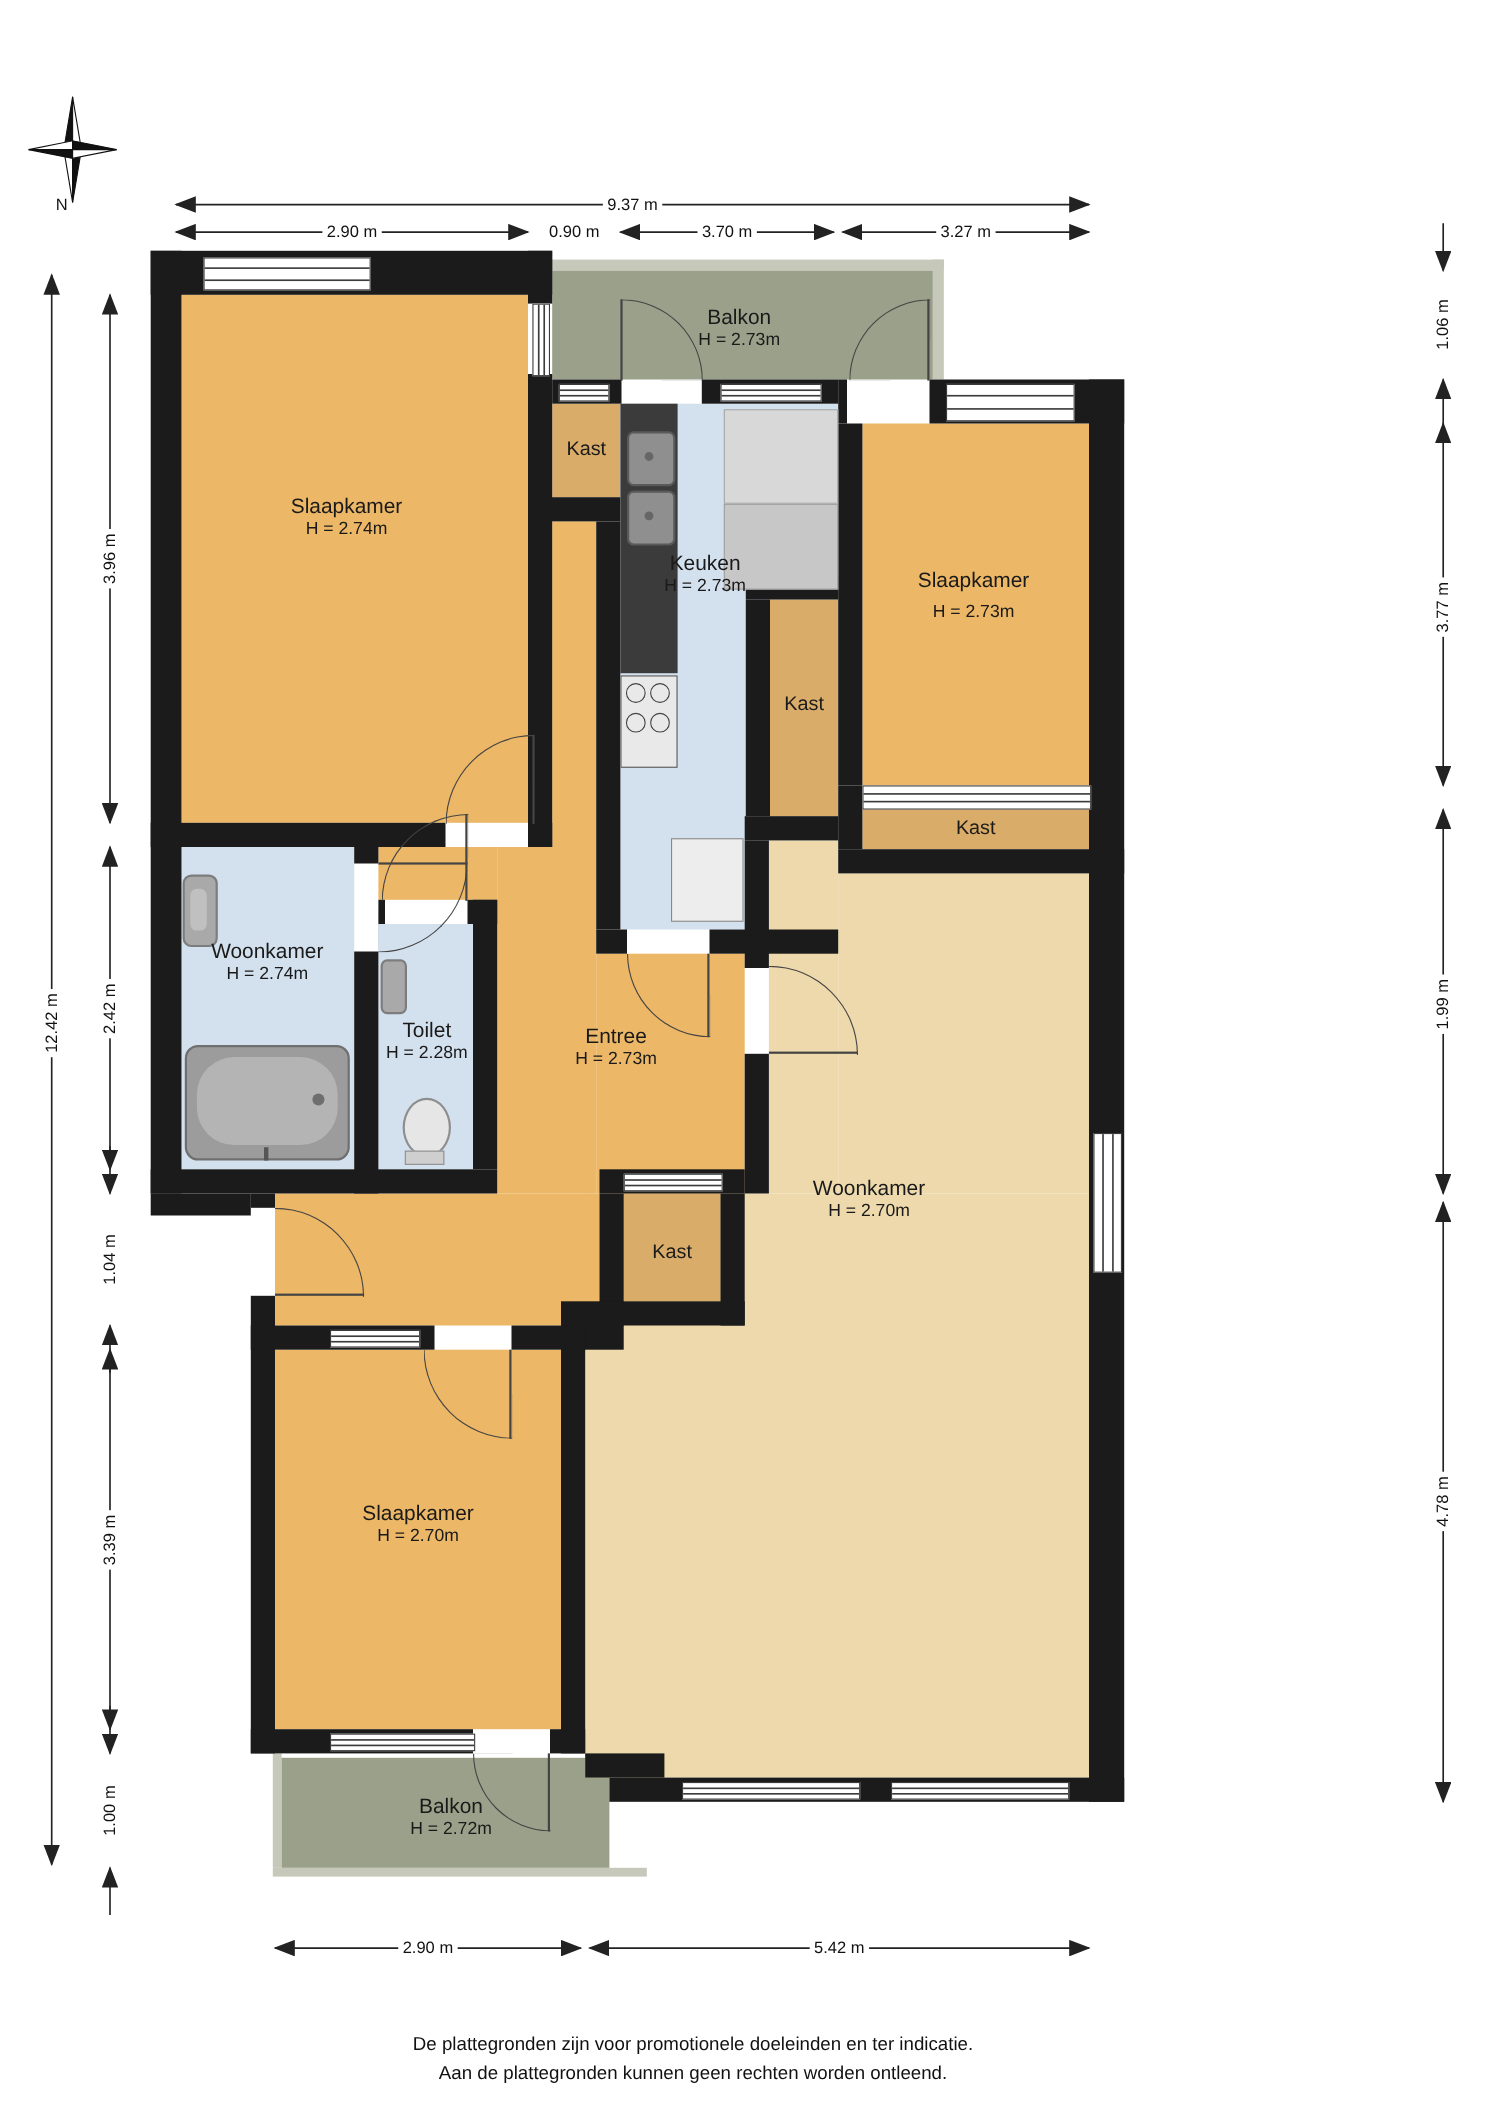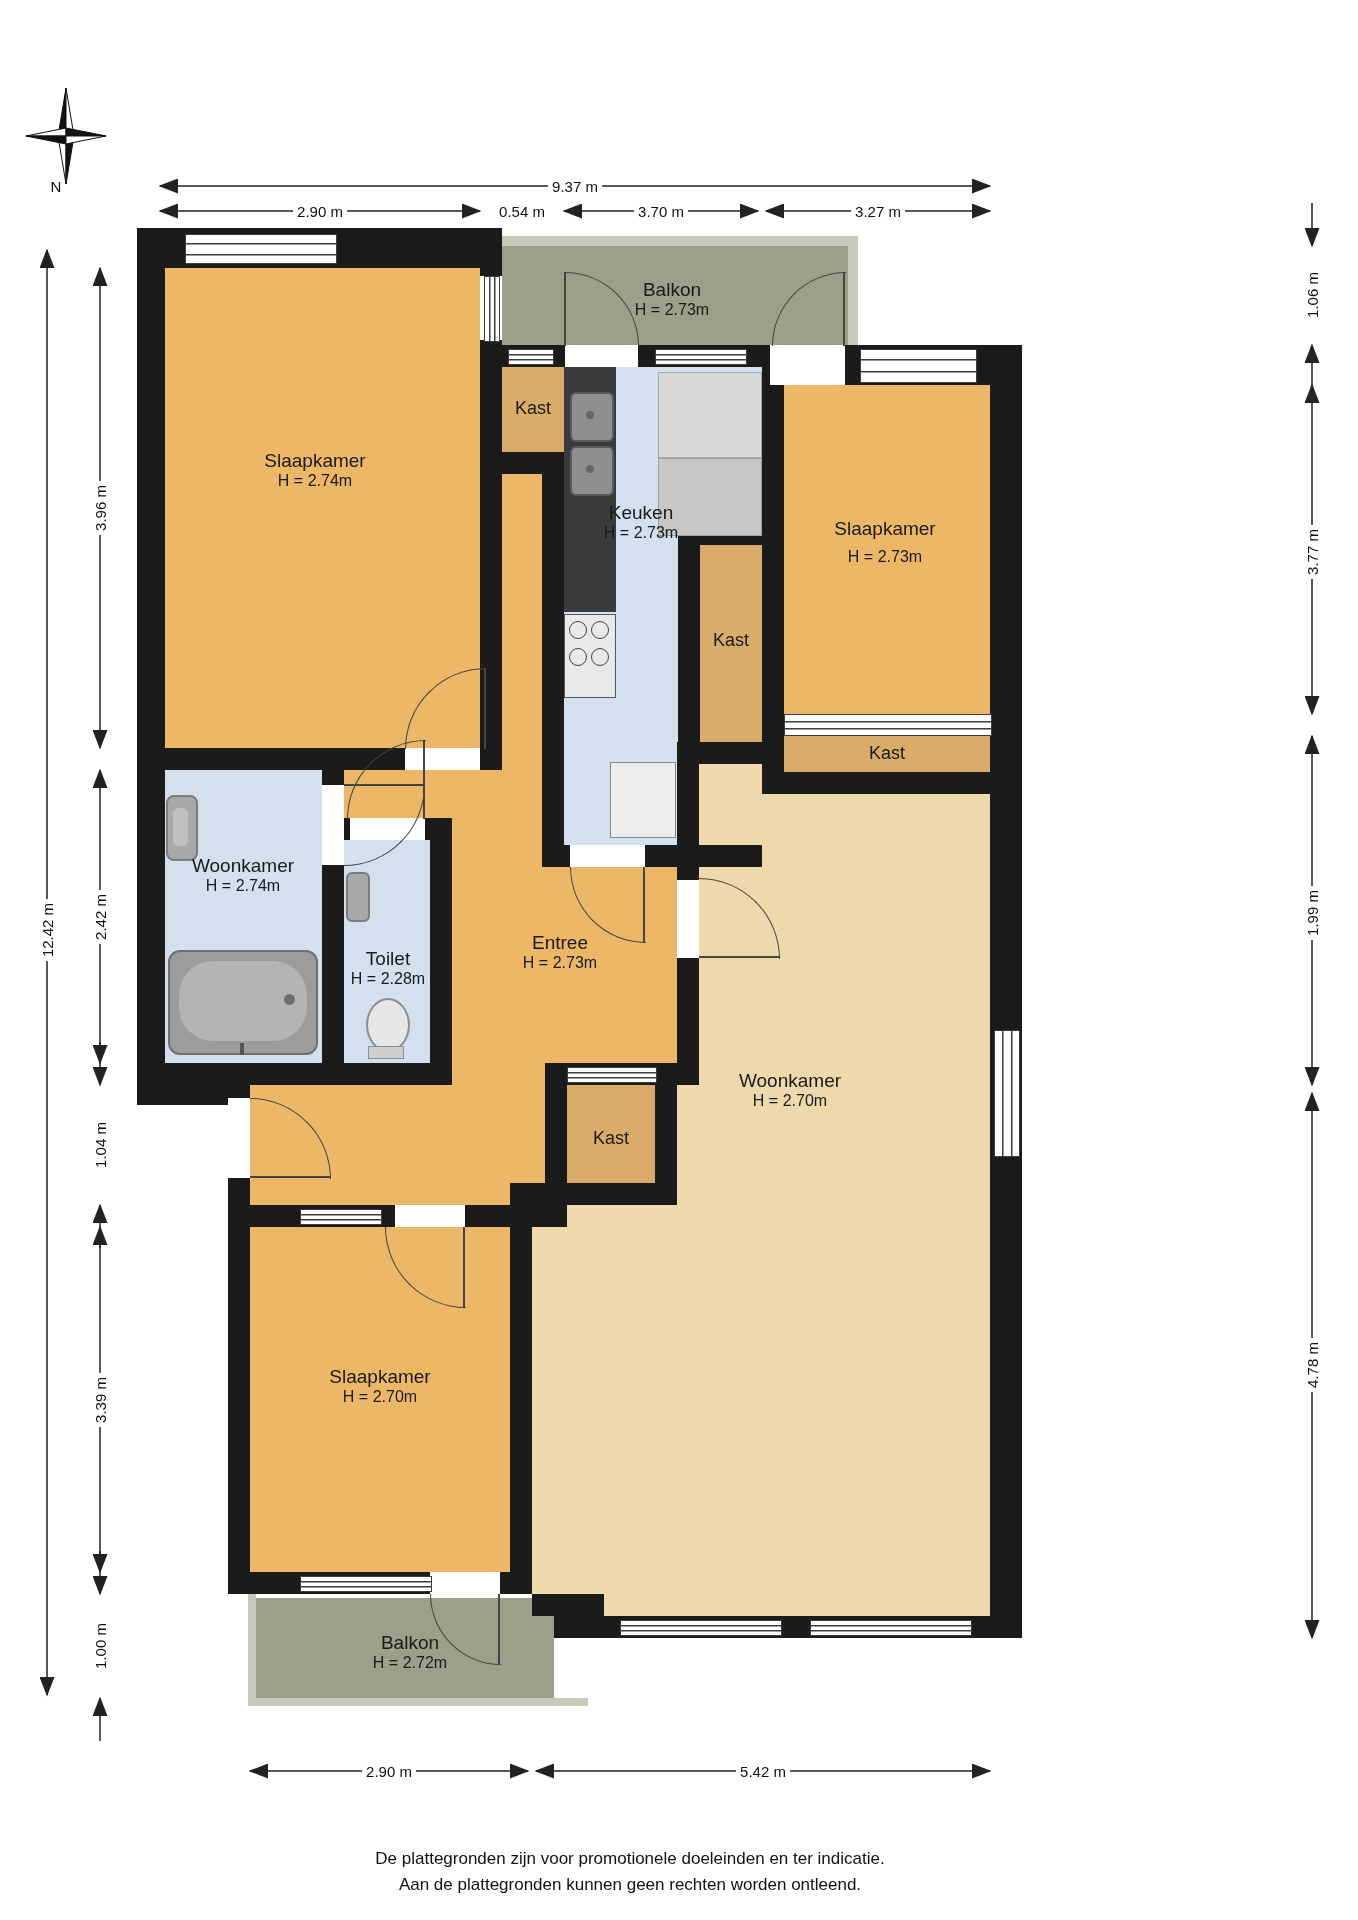--- a/index.html
+++ b/index.html
@@ -87,21 +87,21 @@
       <line x1="1312" y1="736" x2="1312" y2="1085" marker-start="url(#as)" marker-end="url(#ae)"></line>
       <line x1="1312" y1="1093" x2="1312" y2="1638" marker-start="url(#as)" marker-end="url(#ae)"></line>
 
       <line x1="250" y1="1771" x2="528" y2="1771" marker-start="url(#as)" marker-end="url(#ae)"></line>
       <line x1="536" y1="1771" x2="990" y2="1771" marker-start="url(#as)" marker-end="url(#ae)"></line>
     </g>
   </svg>
 
   <div class="dlab" style="left:575px;top:186px;">9.37 m</div>
   <div class="dlab" style="left:320px;top:211px;">2.90 m</div>
-  <div class="dlab" style="left:522px;top:211px;">0.54 m</div>
+  <div class="dlab" style="left:522px;top:211px;">0.90 m</div>
   <div class="dlab" style="left:661px;top:211px;">3.70 m</div>
   <div class="dlab" style="left:878px;top:211px;">3.27 m</div>
 
   <div class="dlab v" style="left:47px;top:930px;">12.42 m</div>
   <div class="dlab v" style="left:100px;top:508px;">3.96 m</div>
   <div class="dlab v" style="left:100px;top:917px;">2.42 m</div>
   <div class="dlab v" style="left:100px;top:1145px;">1.04 m</div>
   <div class="dlab v" style="left:100px;top:1400px;">3.39 m</div>
   <div class="dlab v" style="left:100px;top:1646px;">1.00 m</div>
 
@@ -271,21 +271,21 @@
   <div class="rlabel" style="left:731px;top:640px;">
     <div class="kname">Kast</div>
   </div>
   <div class="rlabel" style="left:887px;top:753px;">
     <div class="kname">Kast</div>
   </div>
   <div class="rlabel" style="left:243px;top:875px;">
     <div class="rname">Woonkamer</div>
     <div class="rheight">H = 2.74m</div>
   </div>
-  <div class="rlabel" style="left:388px;top:968px;">
+  <div class="rlabel" style="left:388px;top:947px;">
     <div class="rname">Toilet</div>
     <div class="rheight">H = 2.28m</div>
   </div>
   <div class="rlabel" style="left:560px;top:952px;">
     <div class="rname">Entree</div>
     <div class="rheight">H = 2.73m</div>
   </div>
   <div class="rlabel" style="left:611px;top:1138px;">
     <div class="kname">Kast</div>
   </div>

